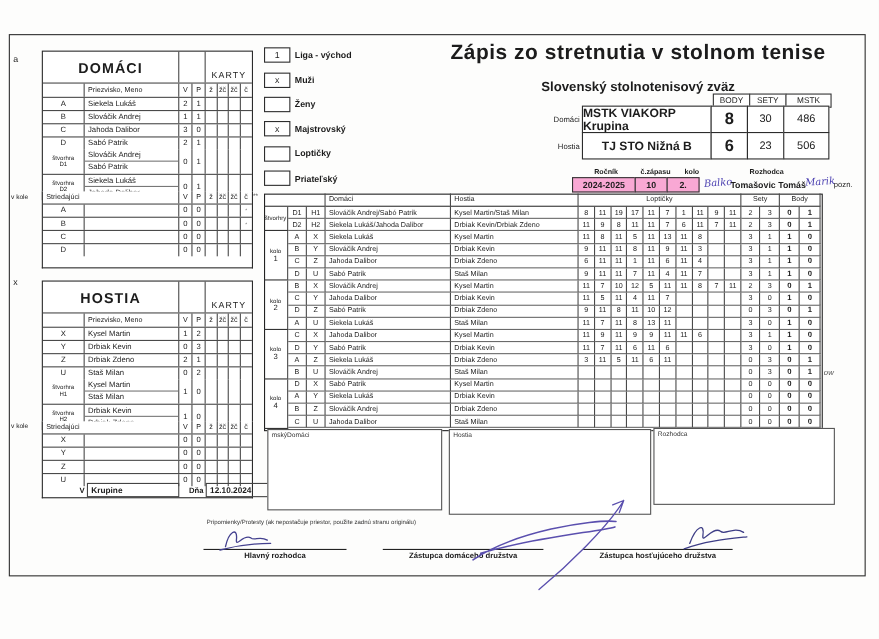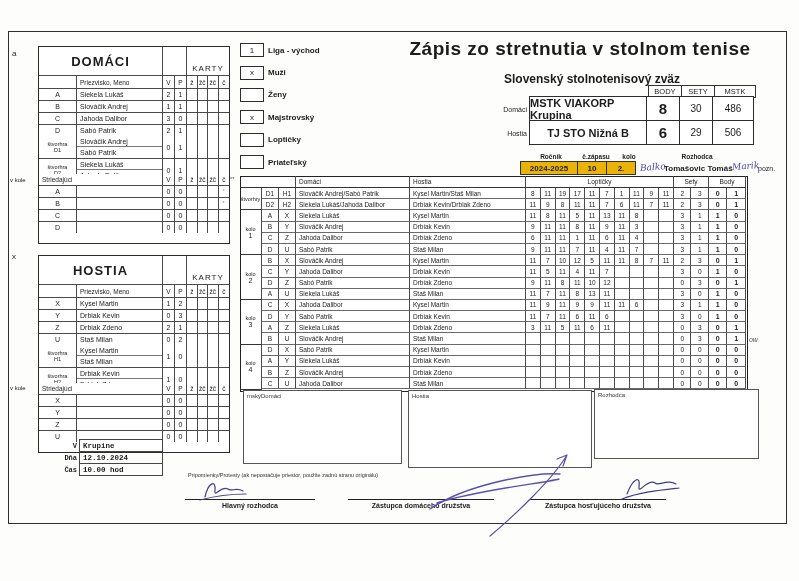--- a/index.html
+++ b/index.html
@@ -33,21 +33,21 @@
   .dbl-names{display:flex;flex-direction:column;width:86px;border-right:1px solid #4a4a4a;box-sizing:border-box;}
   .dbl-names div{height:11px;border-bottom:1px solid #777;font-size:7px;display:flex;align-items:center;padding-left:3px;box-sizing:border-box;}
   .dbl-names div:last-child{border-bottom:none;}
   .subs{width:190px;border:1.4px solid #2b2b2b;border-top:none;background:#fff;}
   .srow{height:11px;}
   .s-head .rc{font-size:6.5px;}
   .s-head .rc.name{justify-content:flex-start;}
   .emptyband{height:10px;}
   .mark{position:absolute;font-size:6px;color:#555;}
   
-  .venue{display:flex;flex-direction:column;font-family:Liberation Mono, monospace;}
+  .venue{display:flex;flex-direction:row;}
   .vrow{display:flex;height:12px;}
   .vlab{width:22px;font-size:7px;font-weight:bold;display:flex;align-items:center;justify-content:flex-end;padding-right:2px;}
   .vval{width:84px;border:1px solid #444;border-bottom-width:1px;font-size:7.5px;font-weight:bold;display:flex;align-items:center;padding-left:3px;box-sizing:border-box;margin-top:-1px;}
   
   .cbcol{display:flex;flex-direction:column;}
   .cbrow{display:flex;align-items:center;height:22.4px;}
   .cbbox{width:22px;height:12px;border:1.3px solid #2d2d2d;display:flex;align-items:center;justify-content:center;
          font-size:8px;background:#fff;}
   .cblab{font-size:8px;font-weight:bold;margin-left:4px;}
   
@@ -60,21 +60,21 @@
   .sumrow{display:flex;height:24px;}
   .sumrow .sl{width:58px;font-size:7px;display:flex;align-items:center;justify-content:flex-end;padding-right:3px;box-sizing:border-box;}
   .sumrow .sc{border:1px solid #2c2c2c;box-sizing:border-box;display:flex;align-items:center;justify-content:center;background:#fff;margin-top:-1px;margin-left:-1px;}
   .st-name{width:118px;font-size:11px;font-weight:bold;}
   .st-body{width:34px;font-size:15px;font-weight:bold;}
   .st-sety{width:34px;font-size:10px;}
   .st-lopty{width:42px;font-size:10px;}
   
   .metalabs span{position:absolute;font-size:6.5px;font-weight:bold;}
   .metabox{border:1px solid #333;box-sizing:border-box;height:14px;display:flex;align-items:center;justify-content:center;
-           font-size:8px;font-weight:bold;background:#eab308;}
+           font-size:8px;font-weight:bold;background:#f9a8d4;}
   .hand{font-family:"DejaVu Serif",serif;font-style:italic;color:#4a3fb0;font-size:9px;transform:rotate(-4deg);}
   .refname{font-size:8px;font-weight:bold;}
   .pozn{font-size:7px;}
   
   .mt-outer{border:1.5px solid #222;background:#fff;}
   .mt-head{display:flex;height:12px;}
   .mt-head .hc{border-right:1px solid #4a4a4a;border-bottom:1px solid #333;box-sizing:border-box;font-size:6.5px;
                display:flex;align-items:center;}
   .hc.center{justify-content:center;}
   .hc.pad{padding-left:3px;}
@@ -482,42 +482,42 @@
         <div class="cblab">Loptičky</div>
       </div>
 
       <div class="cbrow">
         <div class="cbbox"></div>
         <div class="cblab">Priateľský</div>
       </div>
     </div>
 
   <div class="abs title" style="left:400px;top:38px;width:360px;text-align:center;">Zápis zo stretnutia v stolnom tenise</div>
-  <div class="abs subtitle" style="left:412px;top:72px;width:360px;text-align:center;">Slovenský stolnotenisový zväz</div>
+  <div class="abs subtitle" style="left:400px;top:72px;width:360px;text-align:center;">Slovenský stolnotenisový zväz</div>
 
   <div class="abs sumhead" style="left:648px;top:85px;">
     <div class="sh" style="width:34px;">BODY</div>
     <div class="sh" style="width:34px;margin-left:-1px;">SETY</div>
     <div class="sh" style="width:42px;margin-left:-1px;">MSTK</div>
   </div>
   <div class="abs" style="left:472px;top:97px;">
 
       <div class="sumrow">
         <div class="sl">Domáci</div>
         <div class="sc st-name">MSTK VIAKORP Krupina</div>
         <div class="sc st-body">8</div>
         <div class="sc st-sety">30</div>
         <div class="sc st-lopty">486</div>
       </div>
 
       <div class="sumrow">
         <div class="sl">Hostia</div>
         <div class="sc st-name">TJ STO Nižná B</div>
         <div class="sc st-body">6</div>
-        <div class="sc st-sety">29</div>
+        <div class="sc st-sety">23</div>
         <div class="sc st-lopty">506</div>
       </div>
     </div>
 
   <div class="metalabs">
     <span class="abs" style="left:524px;top:153px;width:54px;text-align:center;">Ročník</span>
     <span class="abs" style="left:578px;top:153px;width:36px;text-align:center;">č.zápasu</span>
     <span class="abs" style="left:614px;top:153px;width:30px;text-align:center;">kolo</span>
     <span class="abs" style="left:652px;top:153px;width:90px;text-align:center;">Rozhodca</span>
   </div>

